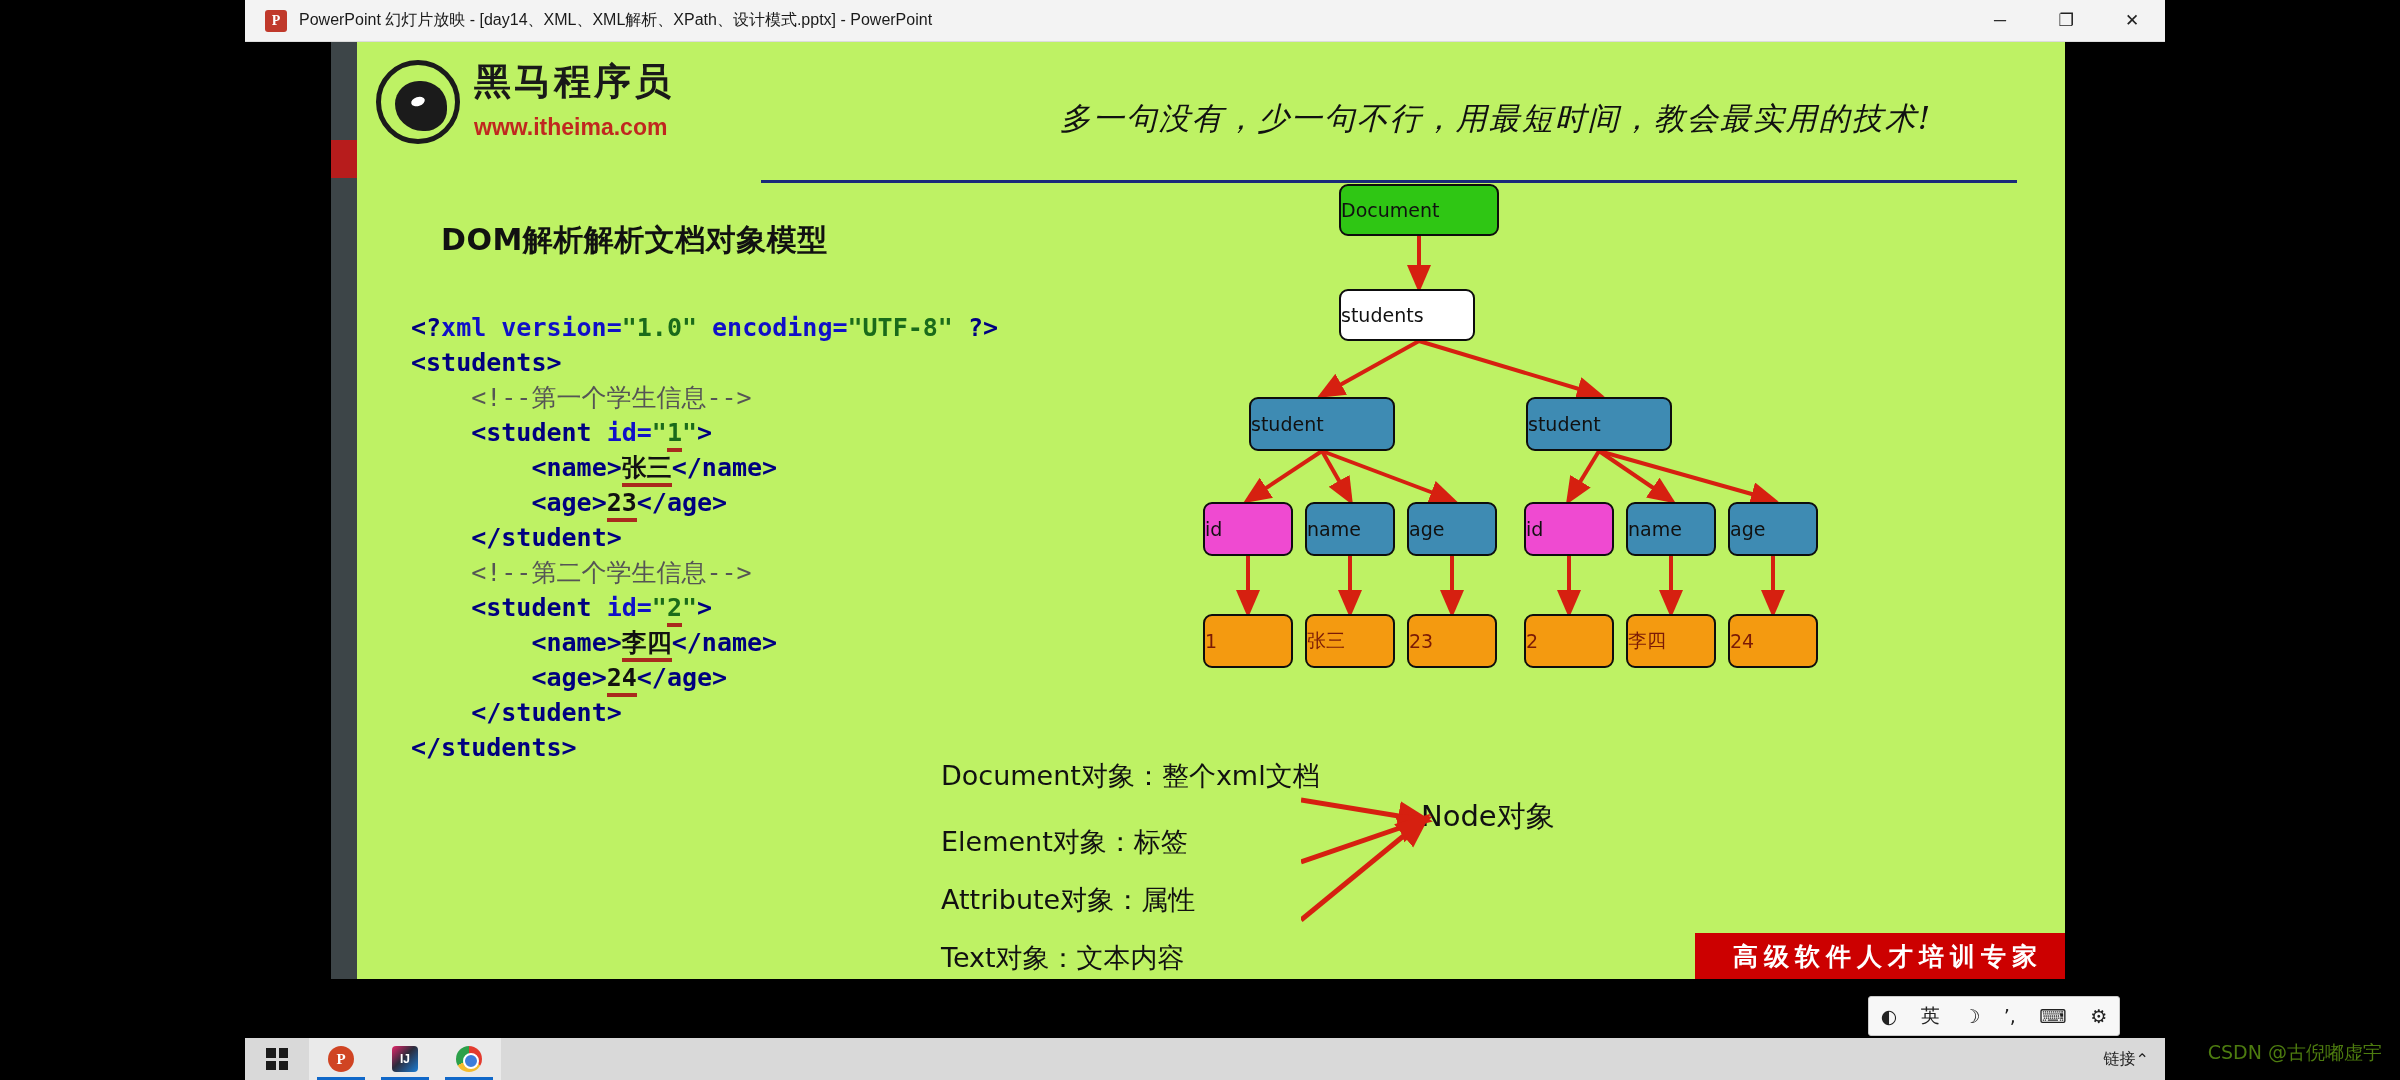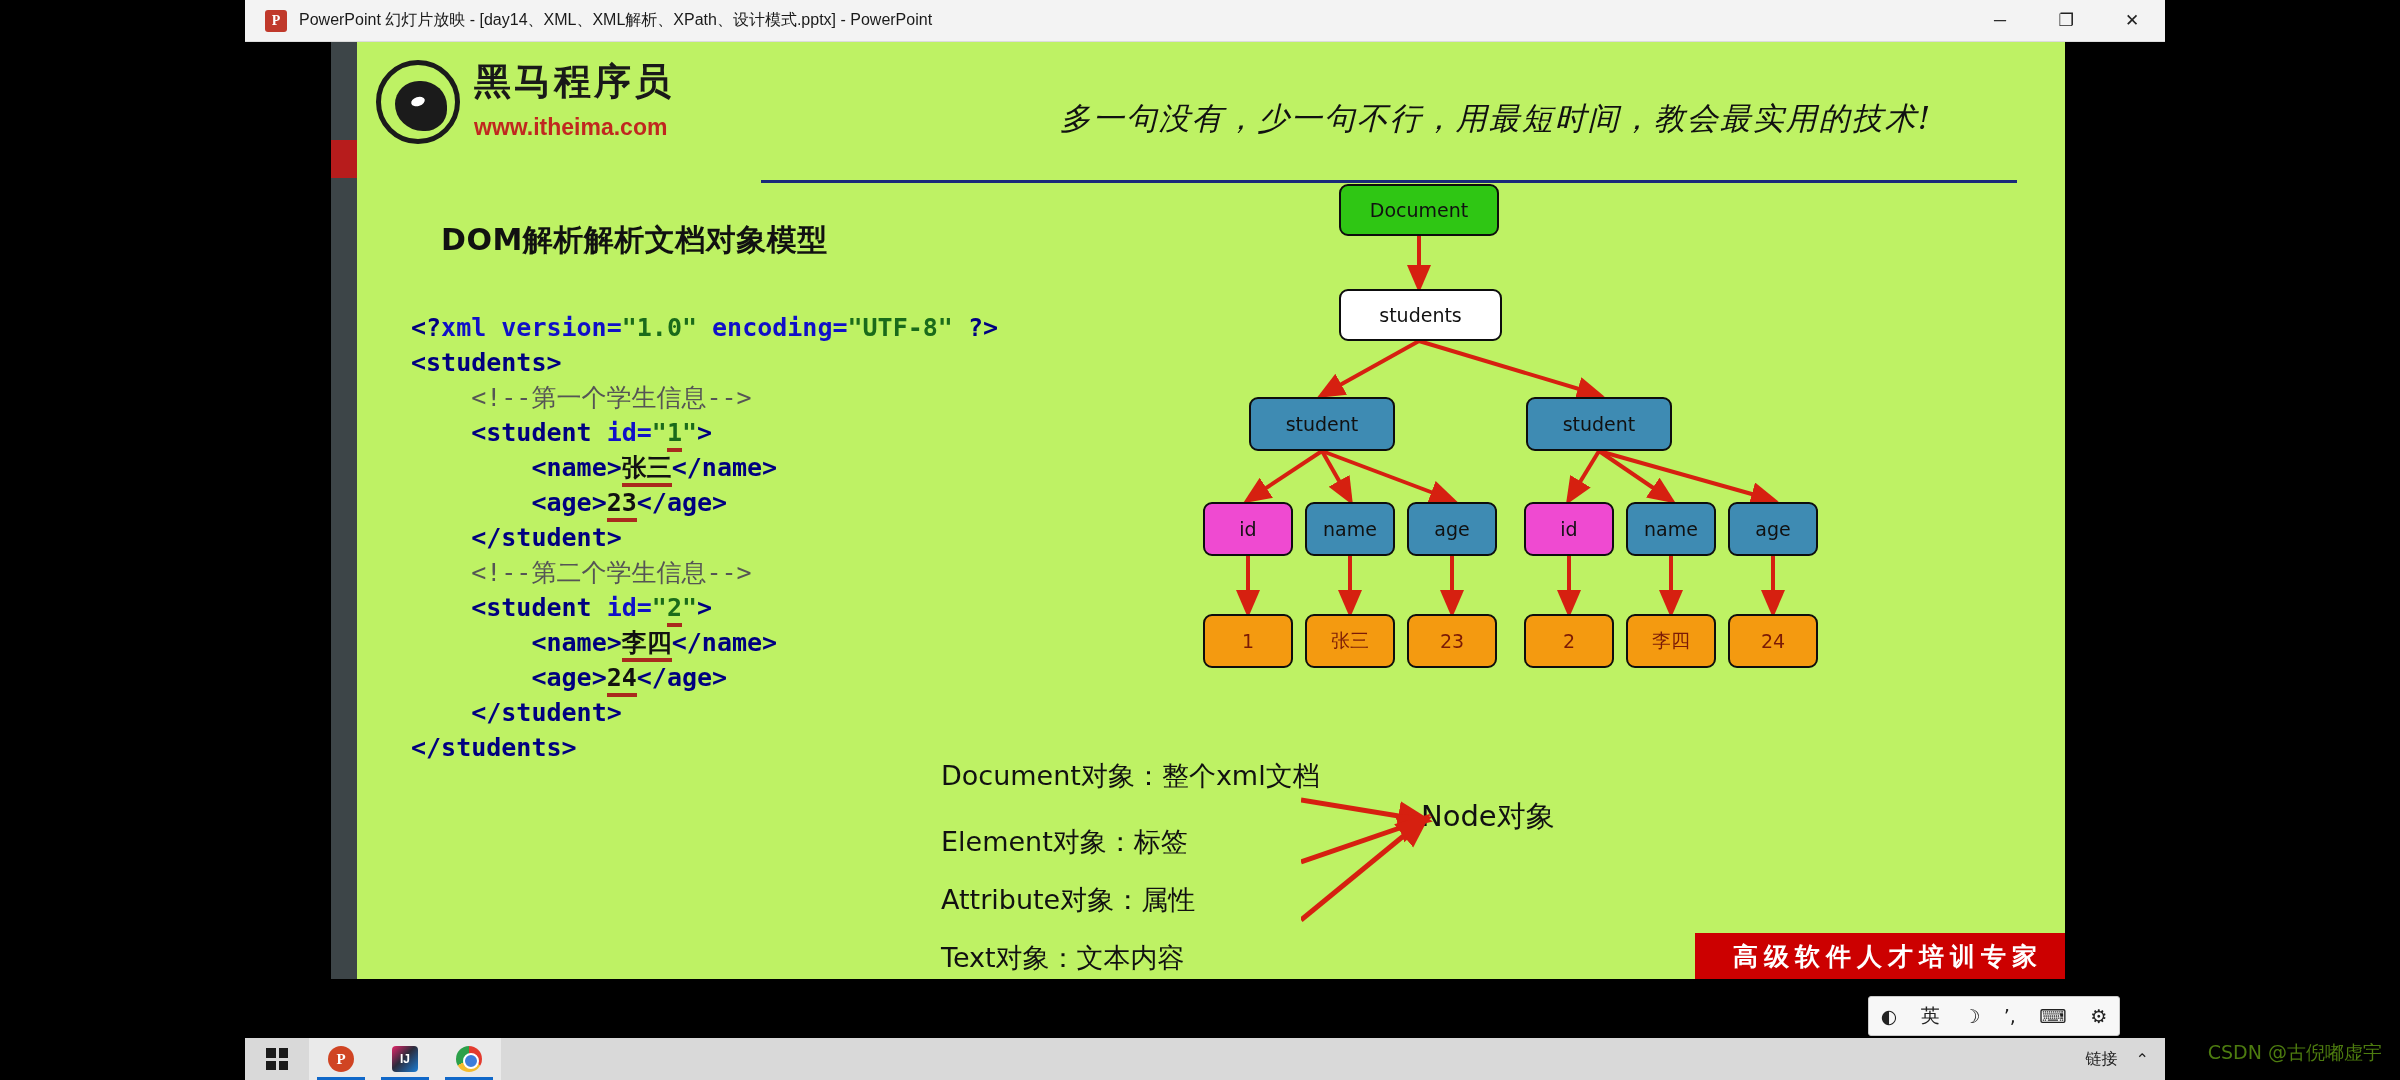--- a/index.html
+++ b/index.html
@@ -100,21 +100,21 @@
   .attr  { color: #1010c8; }
   .str   { color: #1a6b1a; }
   .cmt   { color: #555555; font-weight: normal; }
   .txt   { color: #111111; }
   .ul    { border-bottom: 4px solid #aa2a1e; padding-bottom: 1px; }
 
   
   #diagram { position: absolute; left: 860px; top: 120px; width: 860px; height: 460px; }
   .node {
     position: absolute; border: 2px solid #0d0d0d; border-radius: 9px;
-    display: flex; align-items: center; justify-content: center;
+    display: flex; align-items: center; 
     font-size: 19px; color: #111; font-family: "DejaVu Sans", sans-serif;
   }
   .n-doc   { background: #2fc614; }
   .n-white { background: #ffffff; }
   .n-blue  { background: #3e8bb3; }
   .n-pink  { background: #ef4ad1; }
   .n-org   { background: #f49a10; color: #7a1a06; }
 
   
   #legend {
@@ -195,21 +195,21 @@
   #chrome-ico {
     width: 26px; height: 26px; border-radius: 50%;
     background: conic-gradient(#e33b2e 0deg 120deg, #f3bc2e 120deg 240deg, #2ca04a 240deg 360deg);
     position: relative;
   }
   #chrome-ico::after {
     content: ""; position: absolute; left: 7px; top: 7px; width: 12px; height: 12px;
     border-radius: 50%; background: #3d7ddb; border: 2px solid #fff;
   }
   #tb-right {
-    margin-left: auto; display: flex; align-items: center; gap: 18px; padding-right: 16px;
+    margin-left: auto; display: flex; align-items: center; padding-right: 16px;
   }
   .tb-txt { font-size: 16px; color: #222; }
 
   
   #watermark {
     position: absolute; right: 18px; bottom: 14px;
     font-size: 19px; color: #4d7c0f; font-family: "DejaVu Sans", sans-serif;
   }
 </style>
 </head>
@@ -265,21 +265,21 @@
           <line x1="57" y1="394" x2="57" y2="450" stroke="#d62010" stroke-width="4" marker-end="url(#ah)"></line>
           <line x1="159" y1="394" x2="159" y2="450" stroke="#d62010" stroke-width="4" marker-end="url(#ah)"></line>
           <line x1="261" y1="394" x2="261" y2="450" stroke="#d62010" stroke-width="4" marker-end="url(#ah)"></line>
           <line x1="378" y1="394" x2="378" y2="450" stroke="#d62010" stroke-width="4" marker-end="url(#ah)"></line>
           <line x1="480" y1="394" x2="480" y2="450" stroke="#d62010" stroke-width="4" marker-end="url(#ah)"></line>
           <line x1="582" y1="394" x2="582" y2="450" stroke="#d62010" stroke-width="4" marker-end="url(#ah)"></line>
         </svg>
     <div class="node n-doc" style="left: 148px; top: 22px; width: 160px; height: 52px;">
           <span>Document</span>
         </div>
-        <div class="node n-white" style="left: 148px; top: 127px; width: 163px; height: 52px;">
+        <div class="node n-white" style="left: 148px; top: 127px; width: 136px; height: 52px;">
           <span>students</span>
         </div>
         <div class="node n-blue" style="left: 58px; top: 235px; width: 146px; height: 54px;">
           <span>student</span>
         </div>
         <div class="node n-blue" style="left: 335px; top: 235px; width: 146px; height: 54px;">
           <span>student</span>
         </div>
         <div class="node n-pink" style="left: 12px; top: 340px; width: 90px; height: 54px;">
           <span>id</span>

